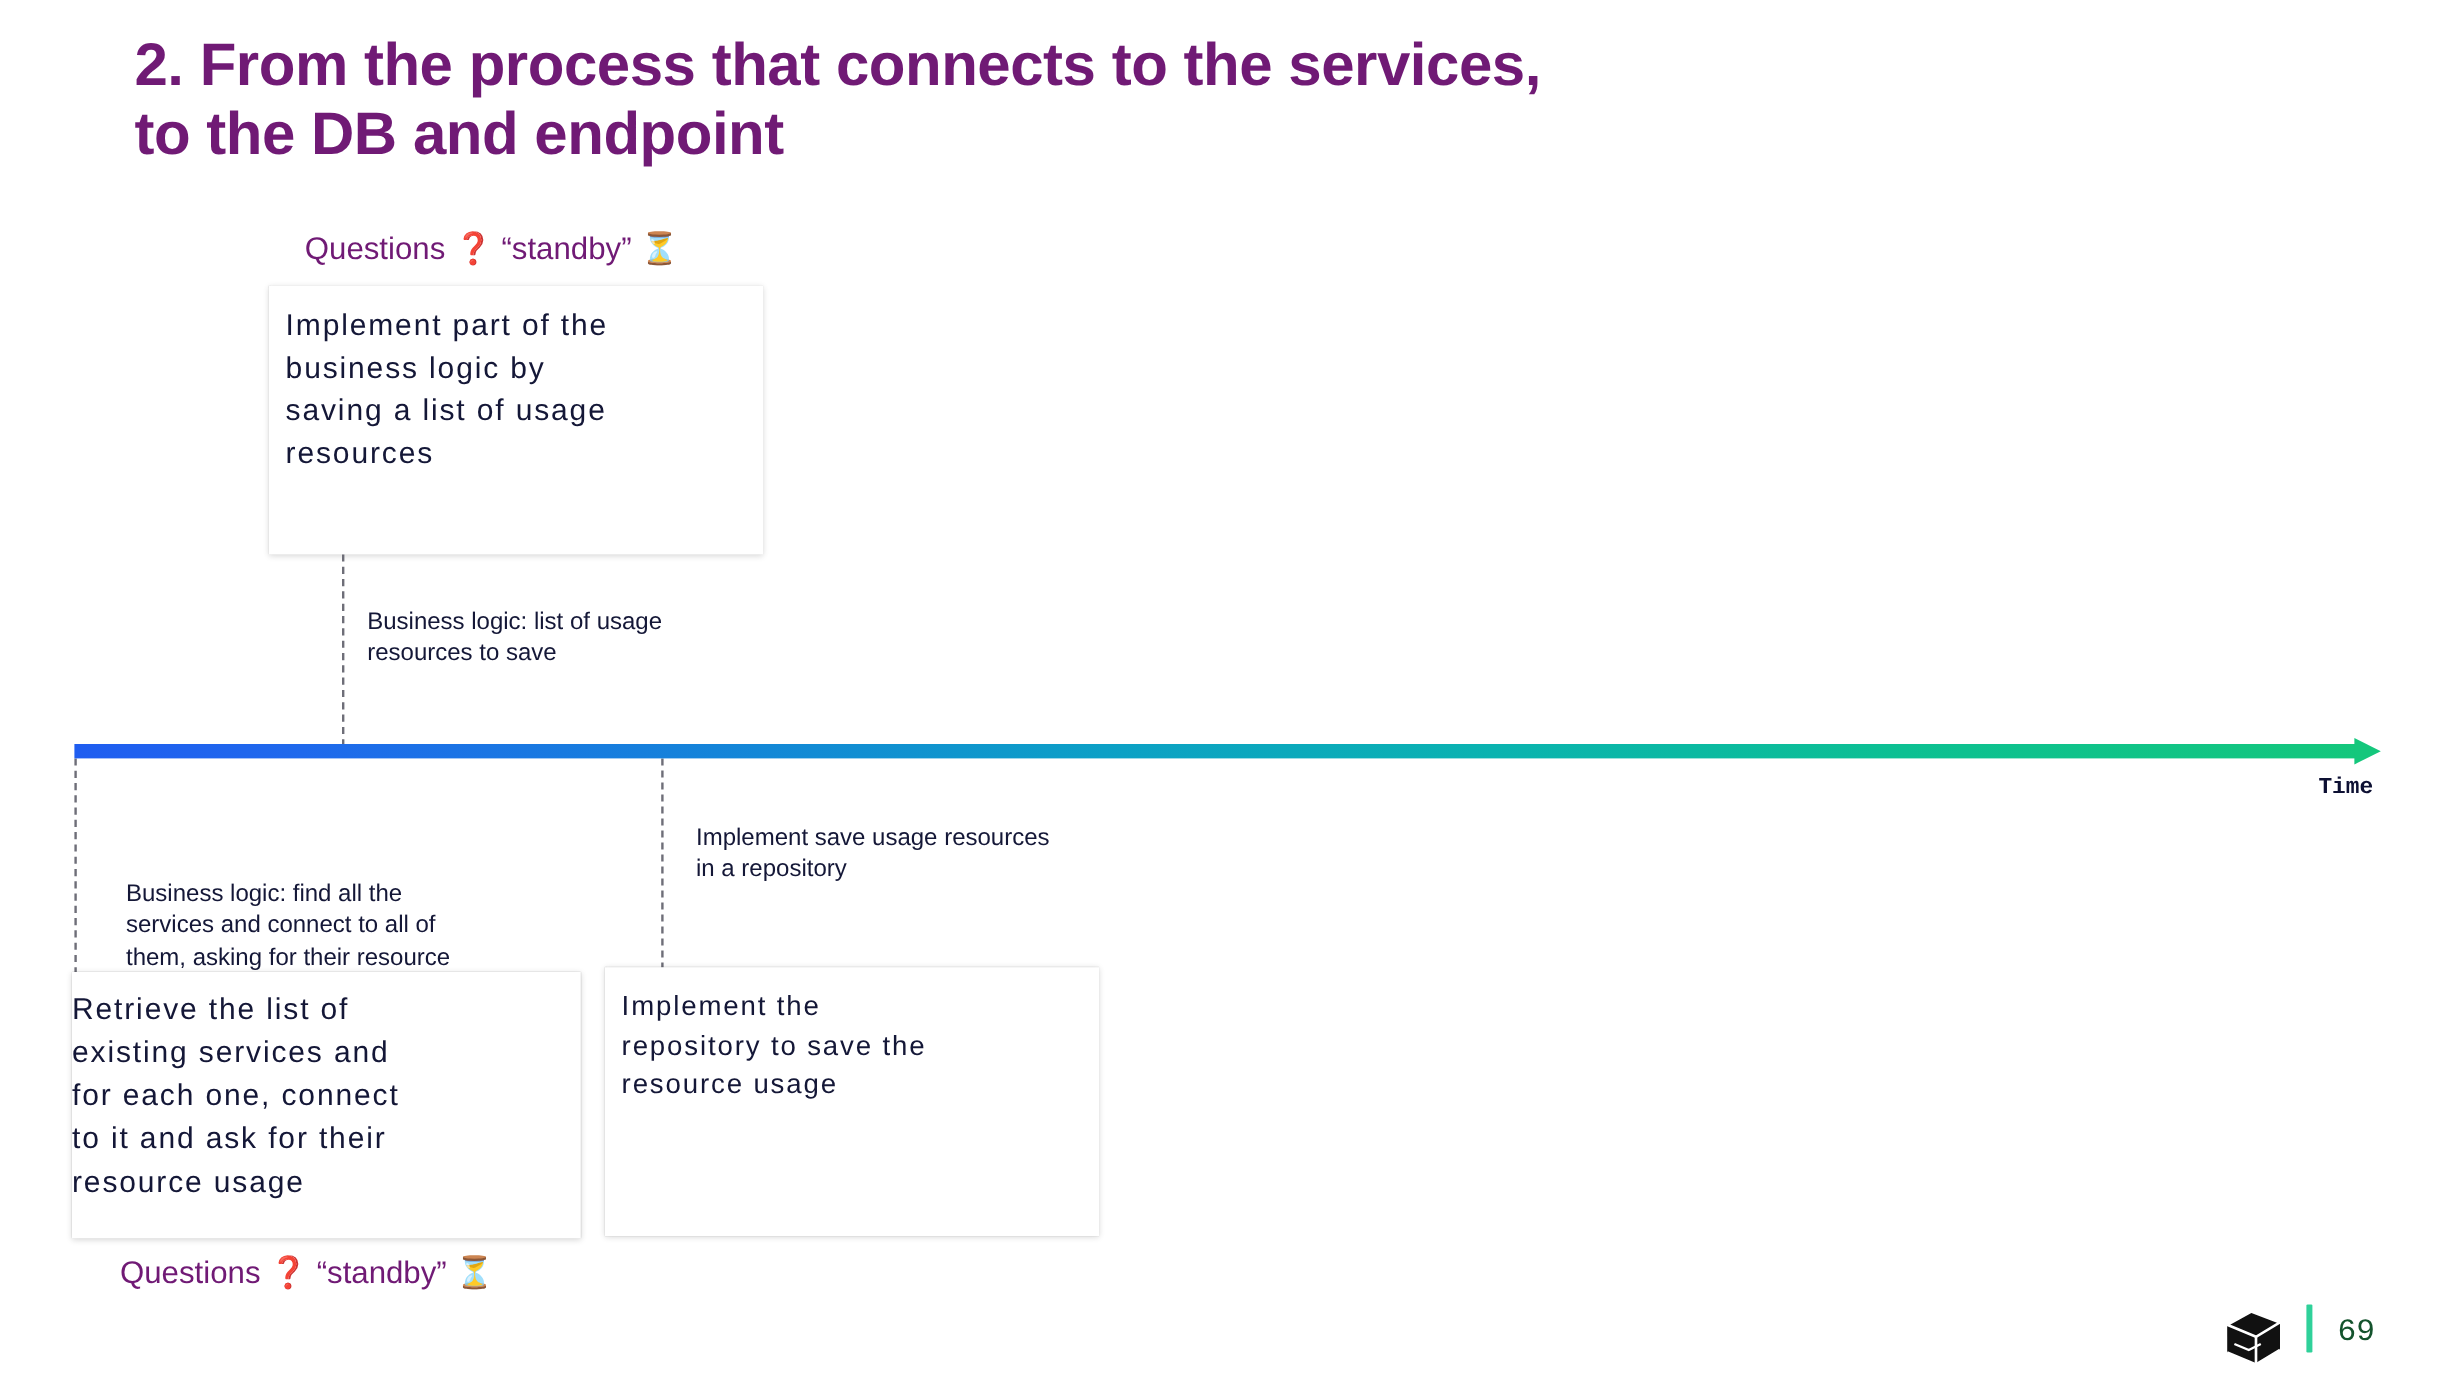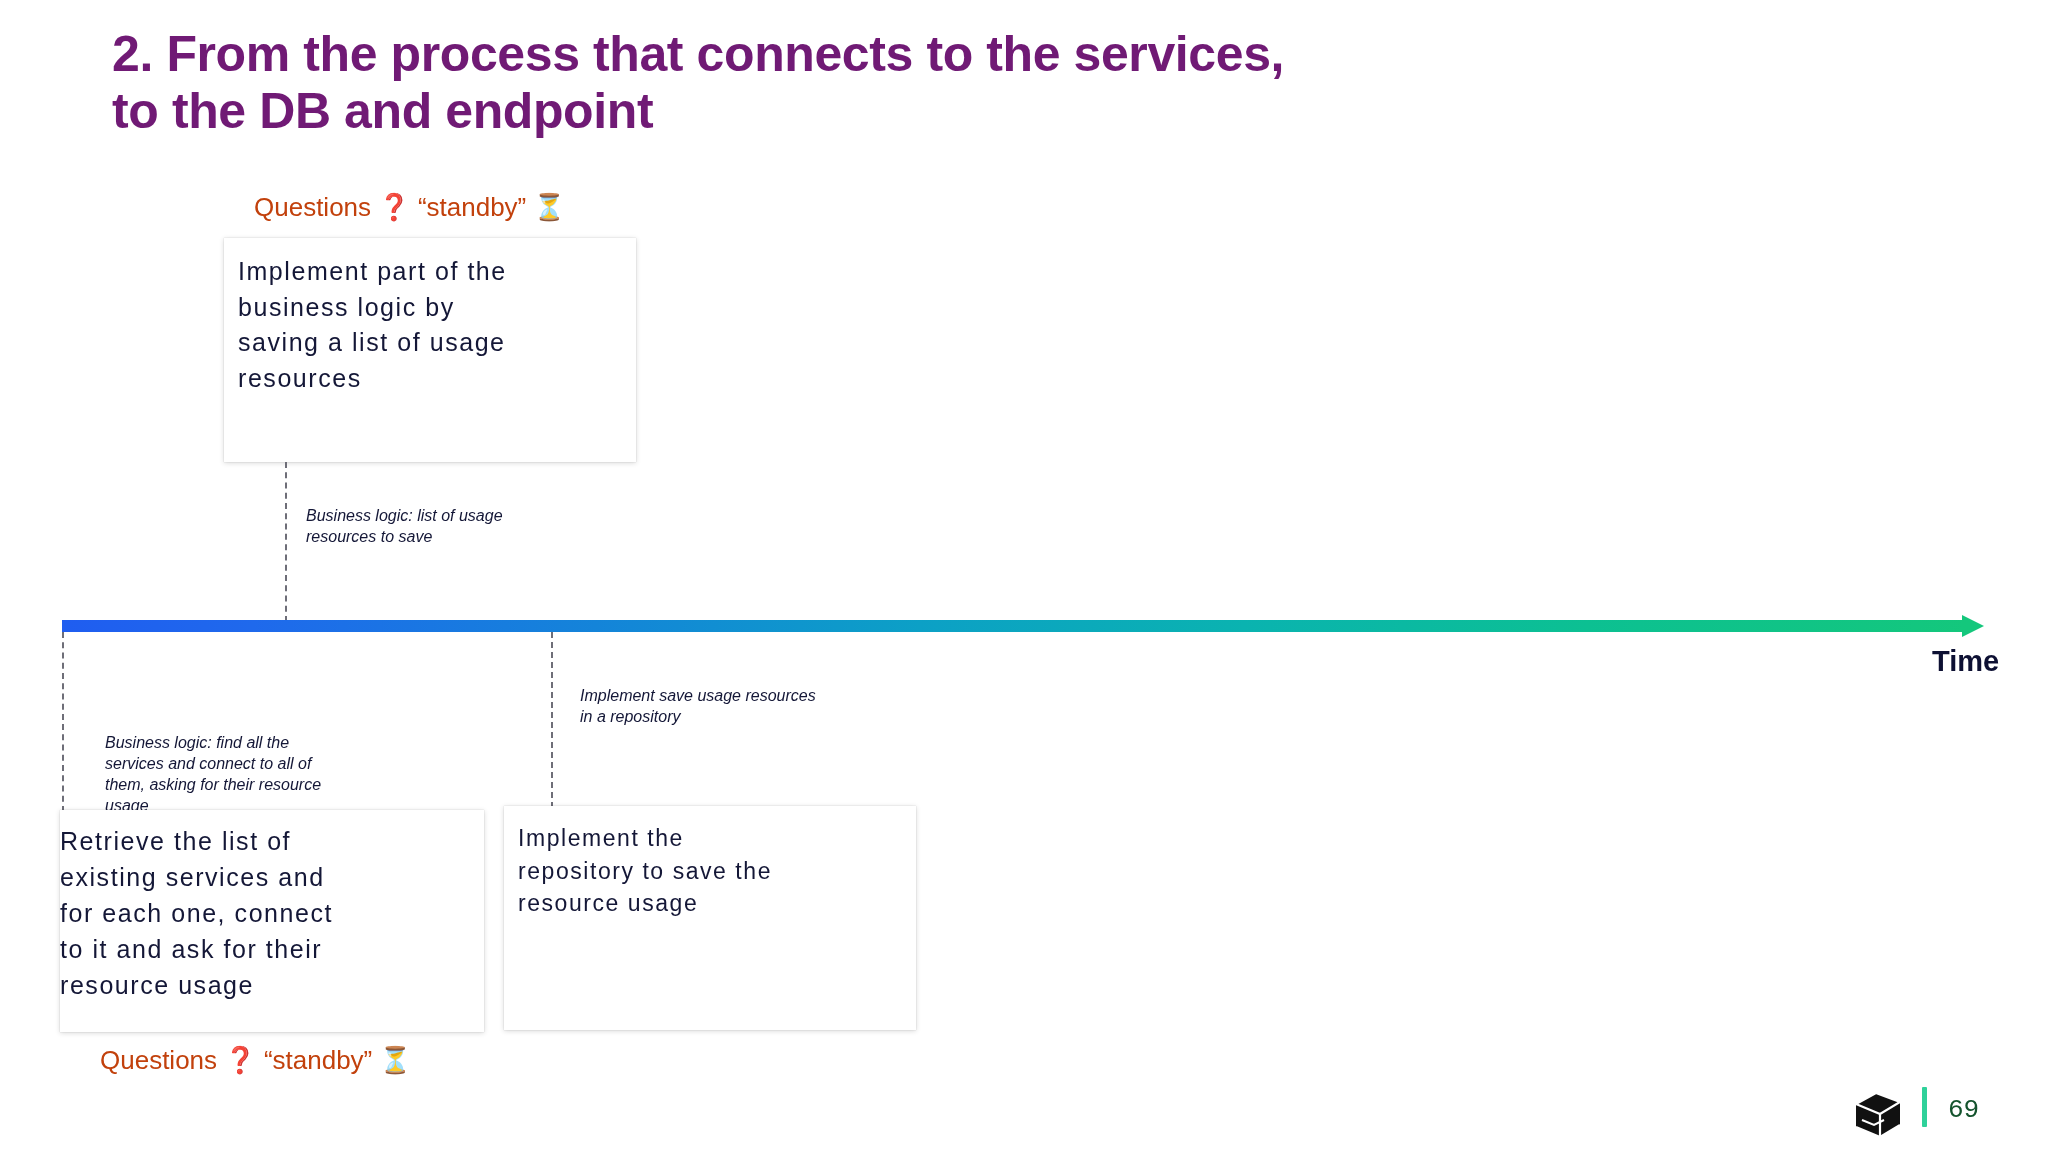--- a/index.html
+++ b/index.html
@@ -29,21 +29,21 @@
     letter-spacing: -0.4px;
     color: #701a75;
     white-space: pre-line;
   }
 
   
   .questions-note {
     position: absolute;
     font-family: "Liberation Sans", sans-serif;
     font-size: 26px;
-    color: #c2410c;
+    color: #701a75;
     white-space: nowrap;
   }
   #questions-note-top { left: 254px; top: 192px; }
   #questions-note-bottom { left: 100px; top: 1045px; }
 
   
   .card {
     position: absolute;
     background: #ffffff;
     box-sizing: border-box;
@@ -135,35 +135,34 @@
     width: 0;
     height: 0;
     border-top: 11px solid transparent;
     border-bottom: 11px solid transparent;
     border-left: 22px solid #14c77c;
   }
   #timeline-axis-label {
     position: absolute;
     left: 1932px;
     top: 645px;
-    font-family: Liberation Sans, sans-serif;
+    font-family: Liberation Mono, monospace;
     font-weight: bold;
-    font-size: 29px;
+    font-size: 19px;
     color: #0d1033;
   }
 
   
   .timeline-note {
     position: absolute;
     font-family: "Liberation Sans", sans-serif;
-    font-size: 16px;
+    font-size: 20px;
     line-height: 1.32;
     color: #141737;
     white-space: pre-line;
-    font-style: italic;
   }
   #note-list-usage       { left: 306px; top: 505px;  width: 360px; }
   #note-find-services    { left: 105px; top: 685px;  width: 390px; margin-top: 47px; }
   #note-save-repository  { left: 580px; top: 685px;  width: 420px; }
 
   
   #footer-logo {
     position: absolute;
     left: 1852px;
     top: 1090px;

